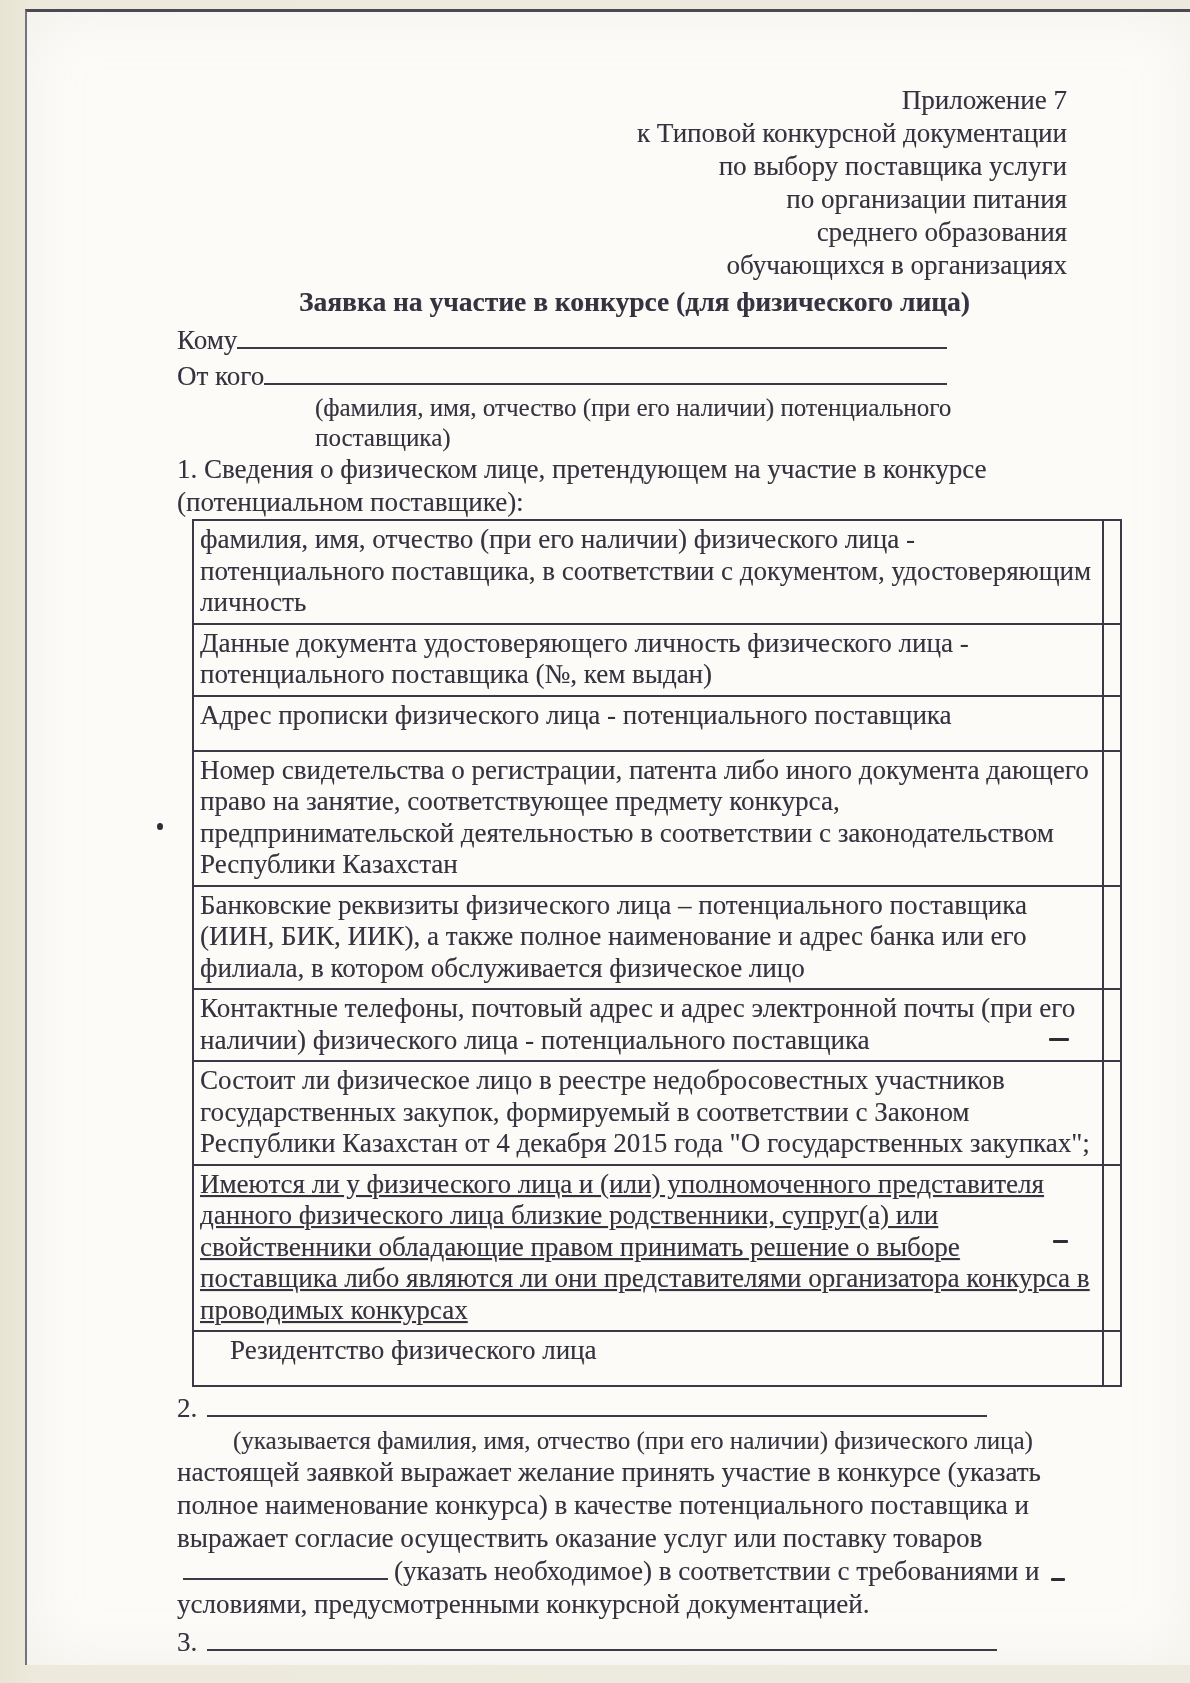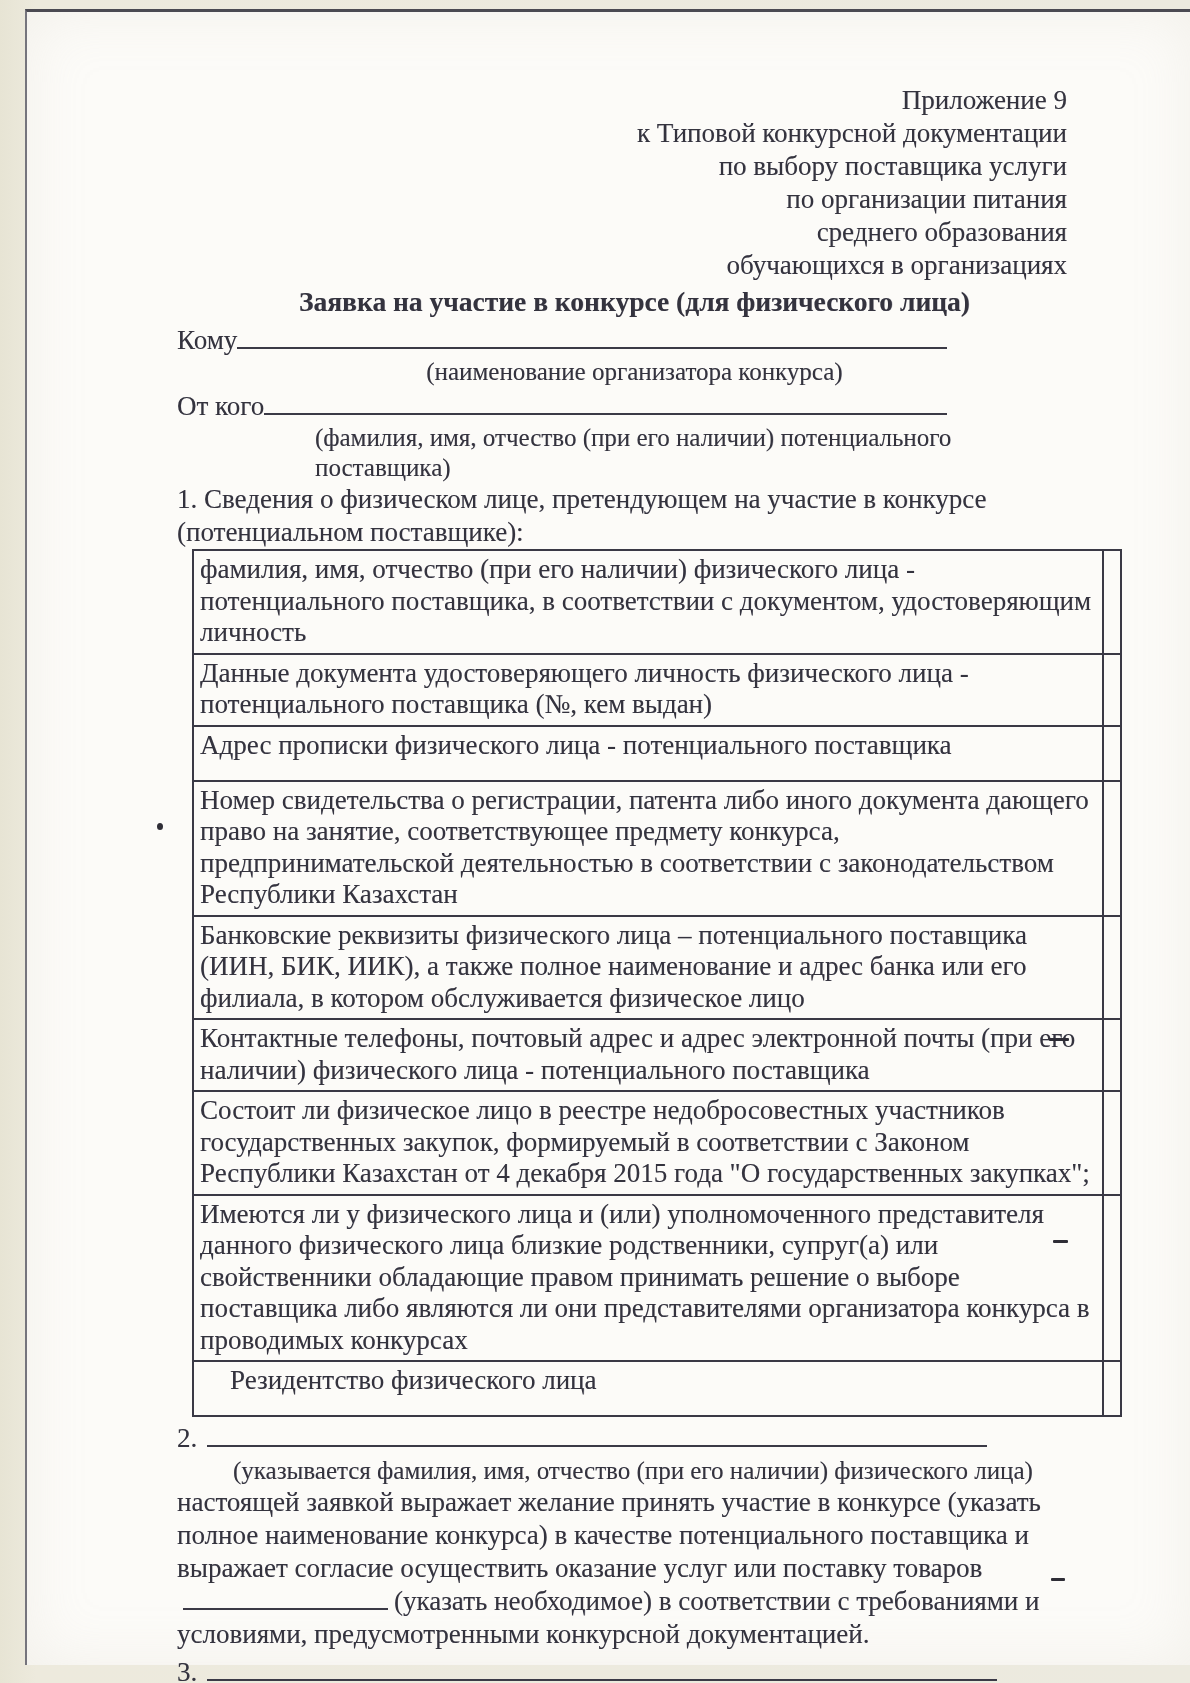--- a/index.html
+++ b/index.html
@@ -40,55 +40,54 @@
     table-layout:fixed;
   }
   .info-table td{
     border:2px solid #3a3945;
     vertical-align:top;padding:3px 8px 4px 6px;
     line-height:31.5px;
   }
   .info-table td.val{width:16px;padding:0;}
   .r1 td{height:52px;} .r2 td{height:62px;} .r3 td{height:46px;}
   .r4 td{height:88px;} .r5 td{height:90px;} .r6 td{height:60px;}
-  .r7 td{height:93px;border-radius:19px;} .r8 td{height:106px;} .r9 td{height:46px;padding-left:36px;}
+  .r7 td{height:93px;border-radius:19px;} .r8 td{height:106px;text-decoration:underline;} .r9 td{height:46px;padding-left:36px;}
   .numline{display:flex;align-items:baseline;height:37px;margin-top:2px;}
   .numline .num{white-space:nowrap;padding-right:10px;}
   .inline-blank{
     display:inline-block;width:205px;border-bottom:2.5px solid #3b3a46;height:22px;
     margin:0 6px;
   }
   .artifact{position:absolute;background:#2e2d36;border-radius:1px;}
   .dot{left:130px;top:811px;width:6px;height:7px;border-radius:50%;}
   .d1{left:1022px;top:1026px;width:20px;height:3px;}
   .d2{left:1026px;top:1228px;width:15px;height:3px;}
   .d3{left:1024px;top:1566px;width:14px;height:3px;}
 </style>
 </head>
 <body>
 
 <div class="paper">
   <div class="content">
 
     <div class="appendix">
-      <div>Приложение 9</div>
+      <div>Приложение 7</div>
       <div>к Типовой конкурсной документации</div>
       <div>по выбору поставщика услуги</div>
       <div>по организации питания</div>
       <div>среднего образования</div>
       <div>обучающихся в организациях</div>
     </div>
 
     <h1 class="title">Заявка на участие в конкурсе (для физического лица)</h1>
 
     <div class="field-line">
       <span class="lbl">Кому</span>
       <span class="blank end-komu"></span>
     </div>
-    <div class="caption cap-center">(наименование организатора конкурса)</div>
 
     <div class="field-line">
       <span class="lbl">От кого</span>
       <span class="blank end-komu"></span>
     </div>
     <div class="caption cap-from">(фамилия, имя, отчество (при его наличии)  потенциального поставщика)</div>
 
     <p class="para sec-heading">1. Сведения о физическом лице, претендующем на участие в конкурсе (потенциальном поставщике):</p>
 
     <table class="info-table">

